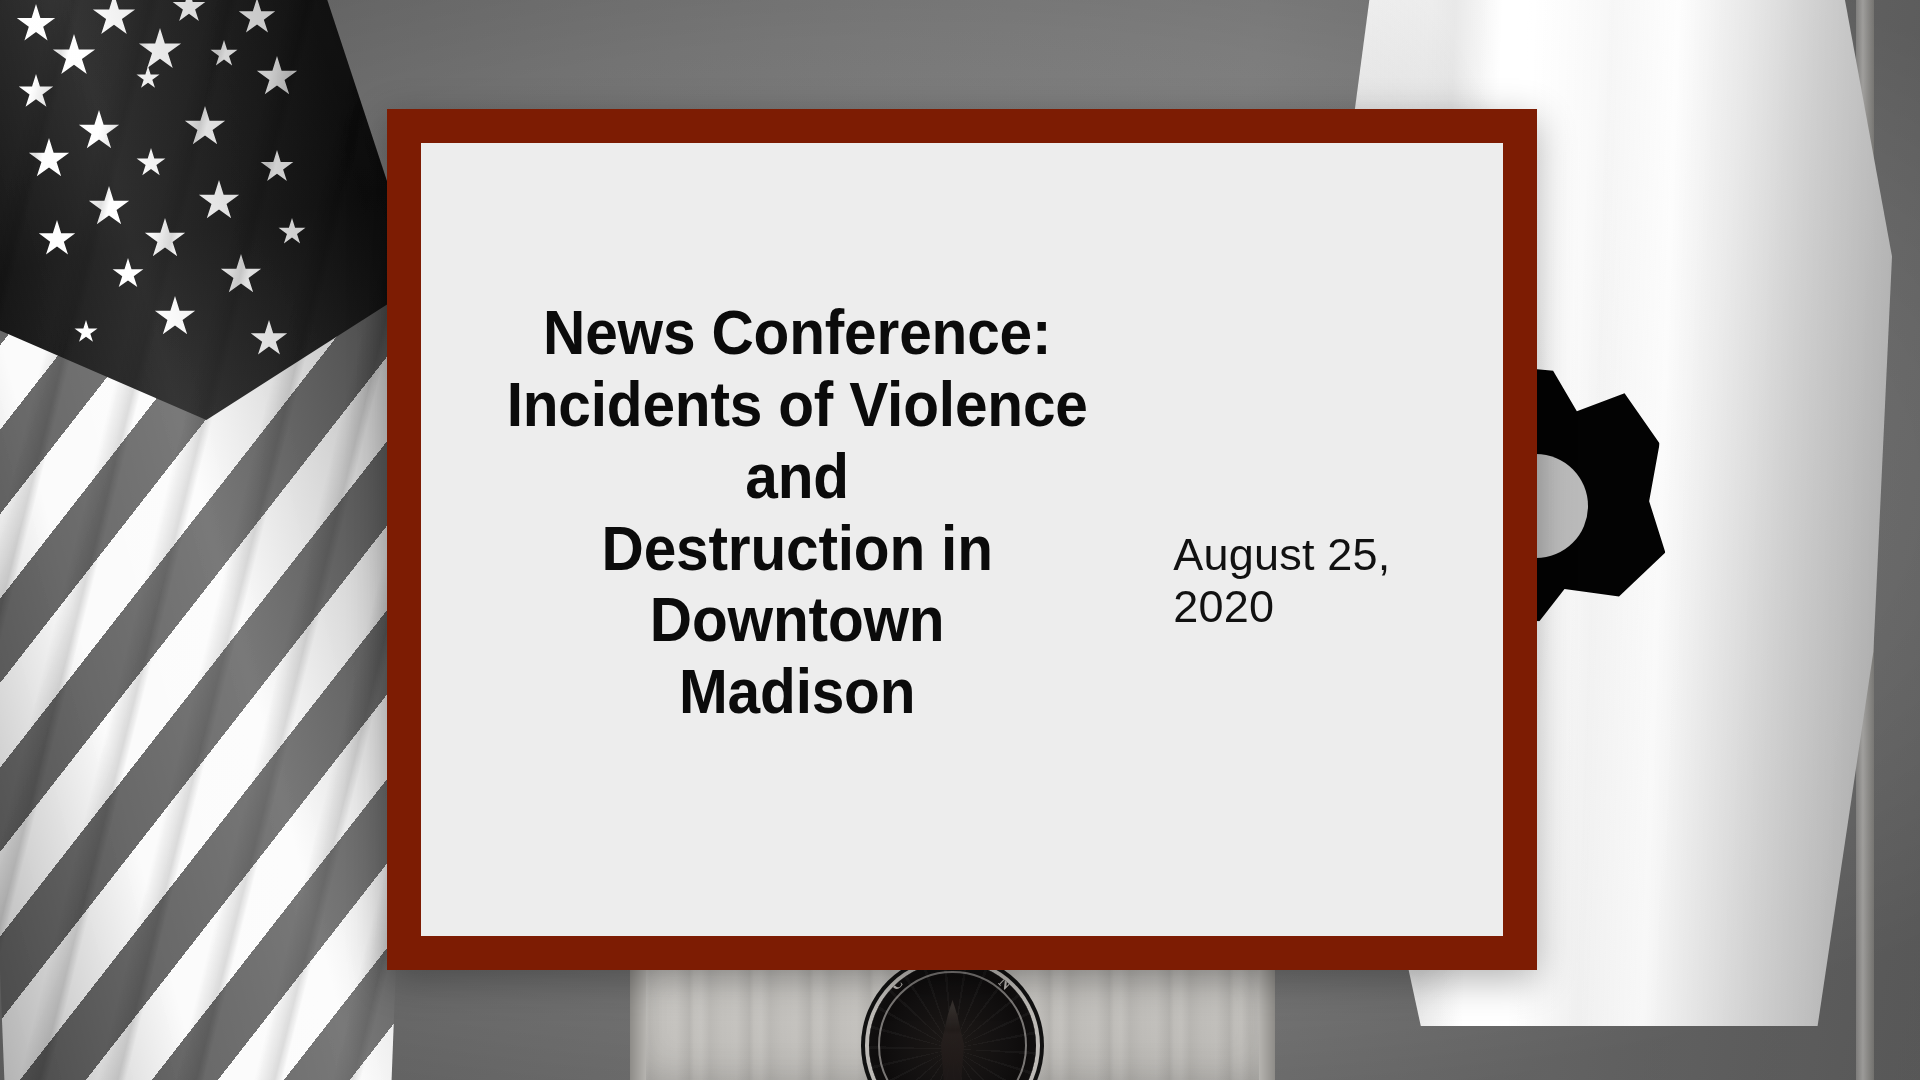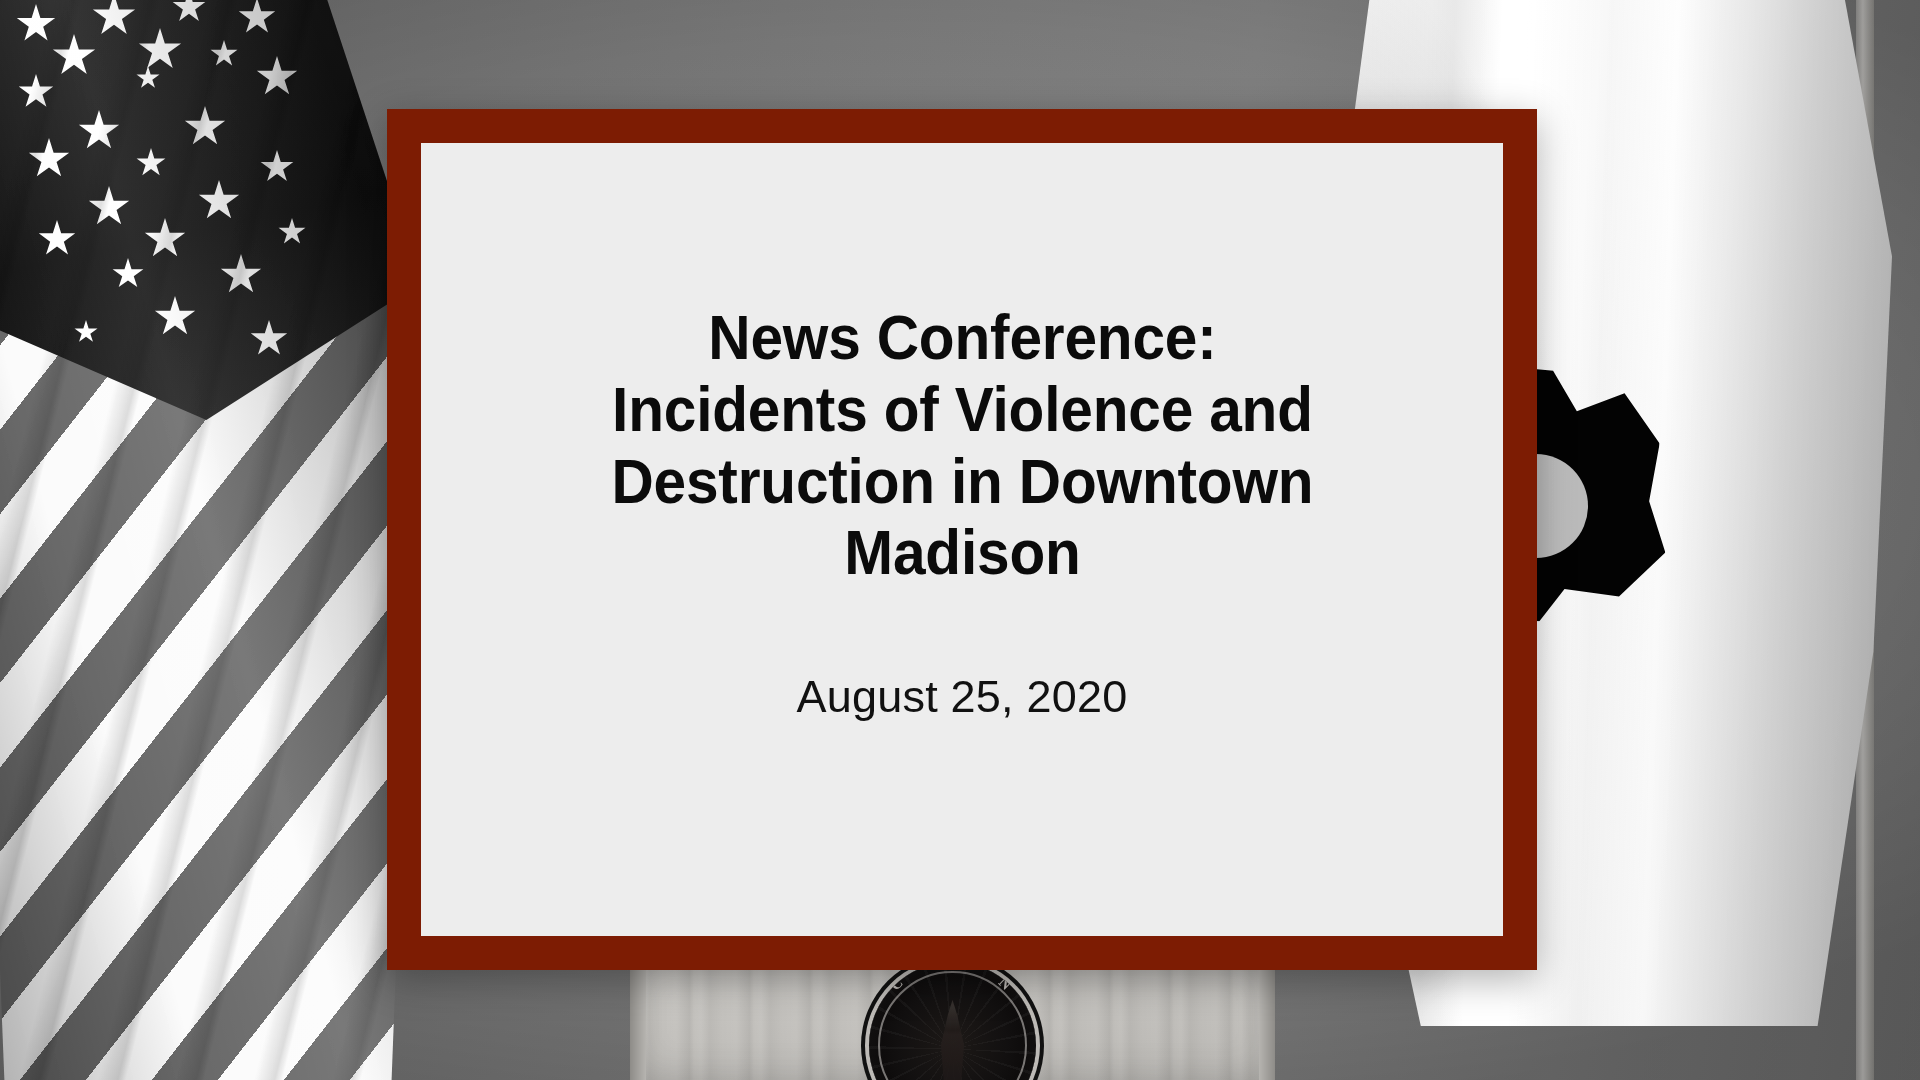--- a/index.html
+++ b/index.html
@@ -181,21 +181,21 @@
   .title-card {
     position:absolute; left:387px; top:109px; width:1150px; height:861px;
     background:#7d1c03;
     padding:34px;
     box-shadow:0 10px 36px rgba(0,0,0,0.30);
   }
   .title-inner {
     width:100%; height:100%;
     background:#ededed;
     position:relative;
-    display:flex; flex-direction:column;
+    display:flex; 
     align-items:center; justify-content:center;
   }
   .title-text {
     text-align:center;
     color:#0b0b0b;
     font-family:"Liberation Sans", sans-serif;
     font-weight:700;
     font-size:63px;
     line-height:1.14;
     letter-spacing:-0.2px;

